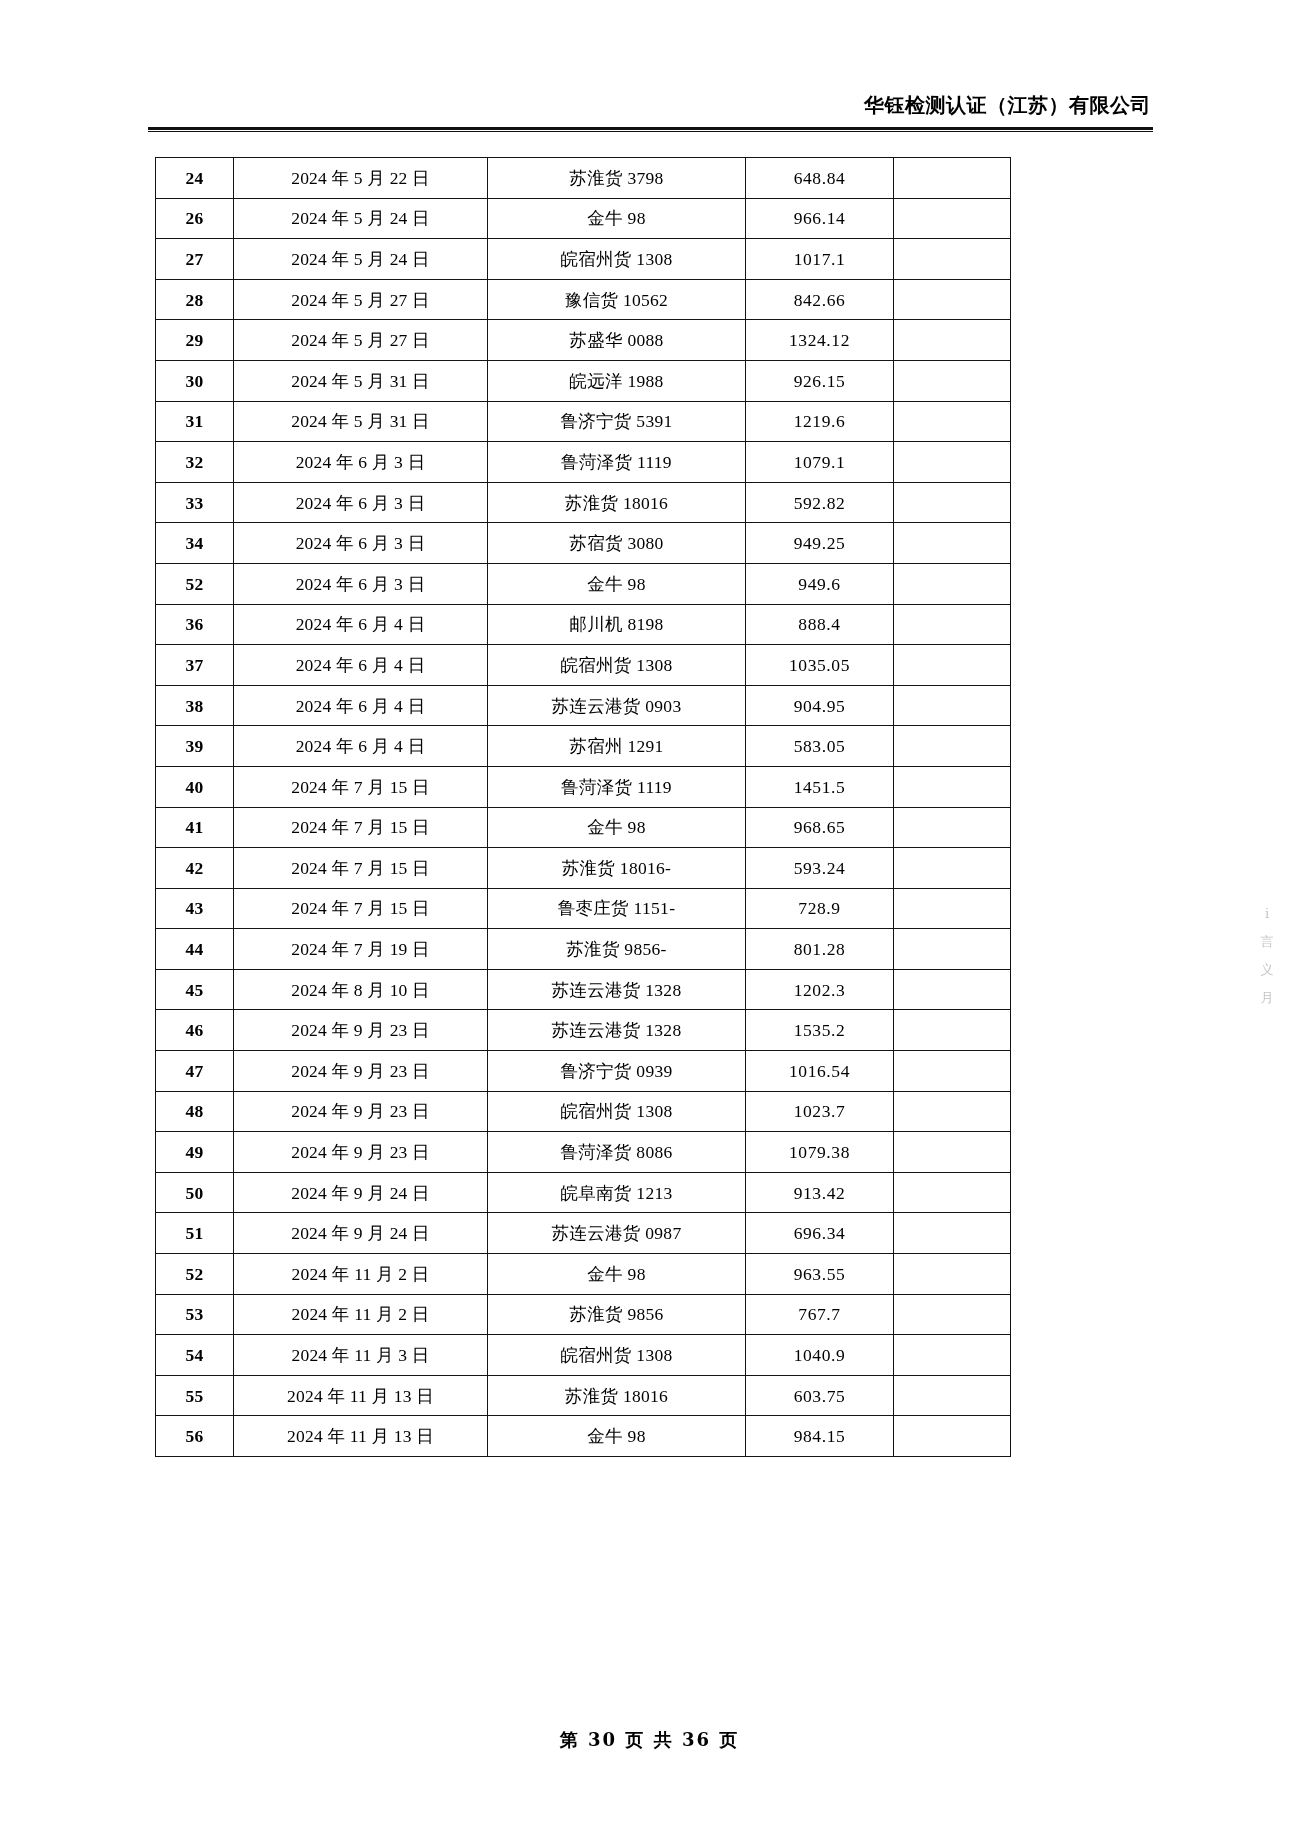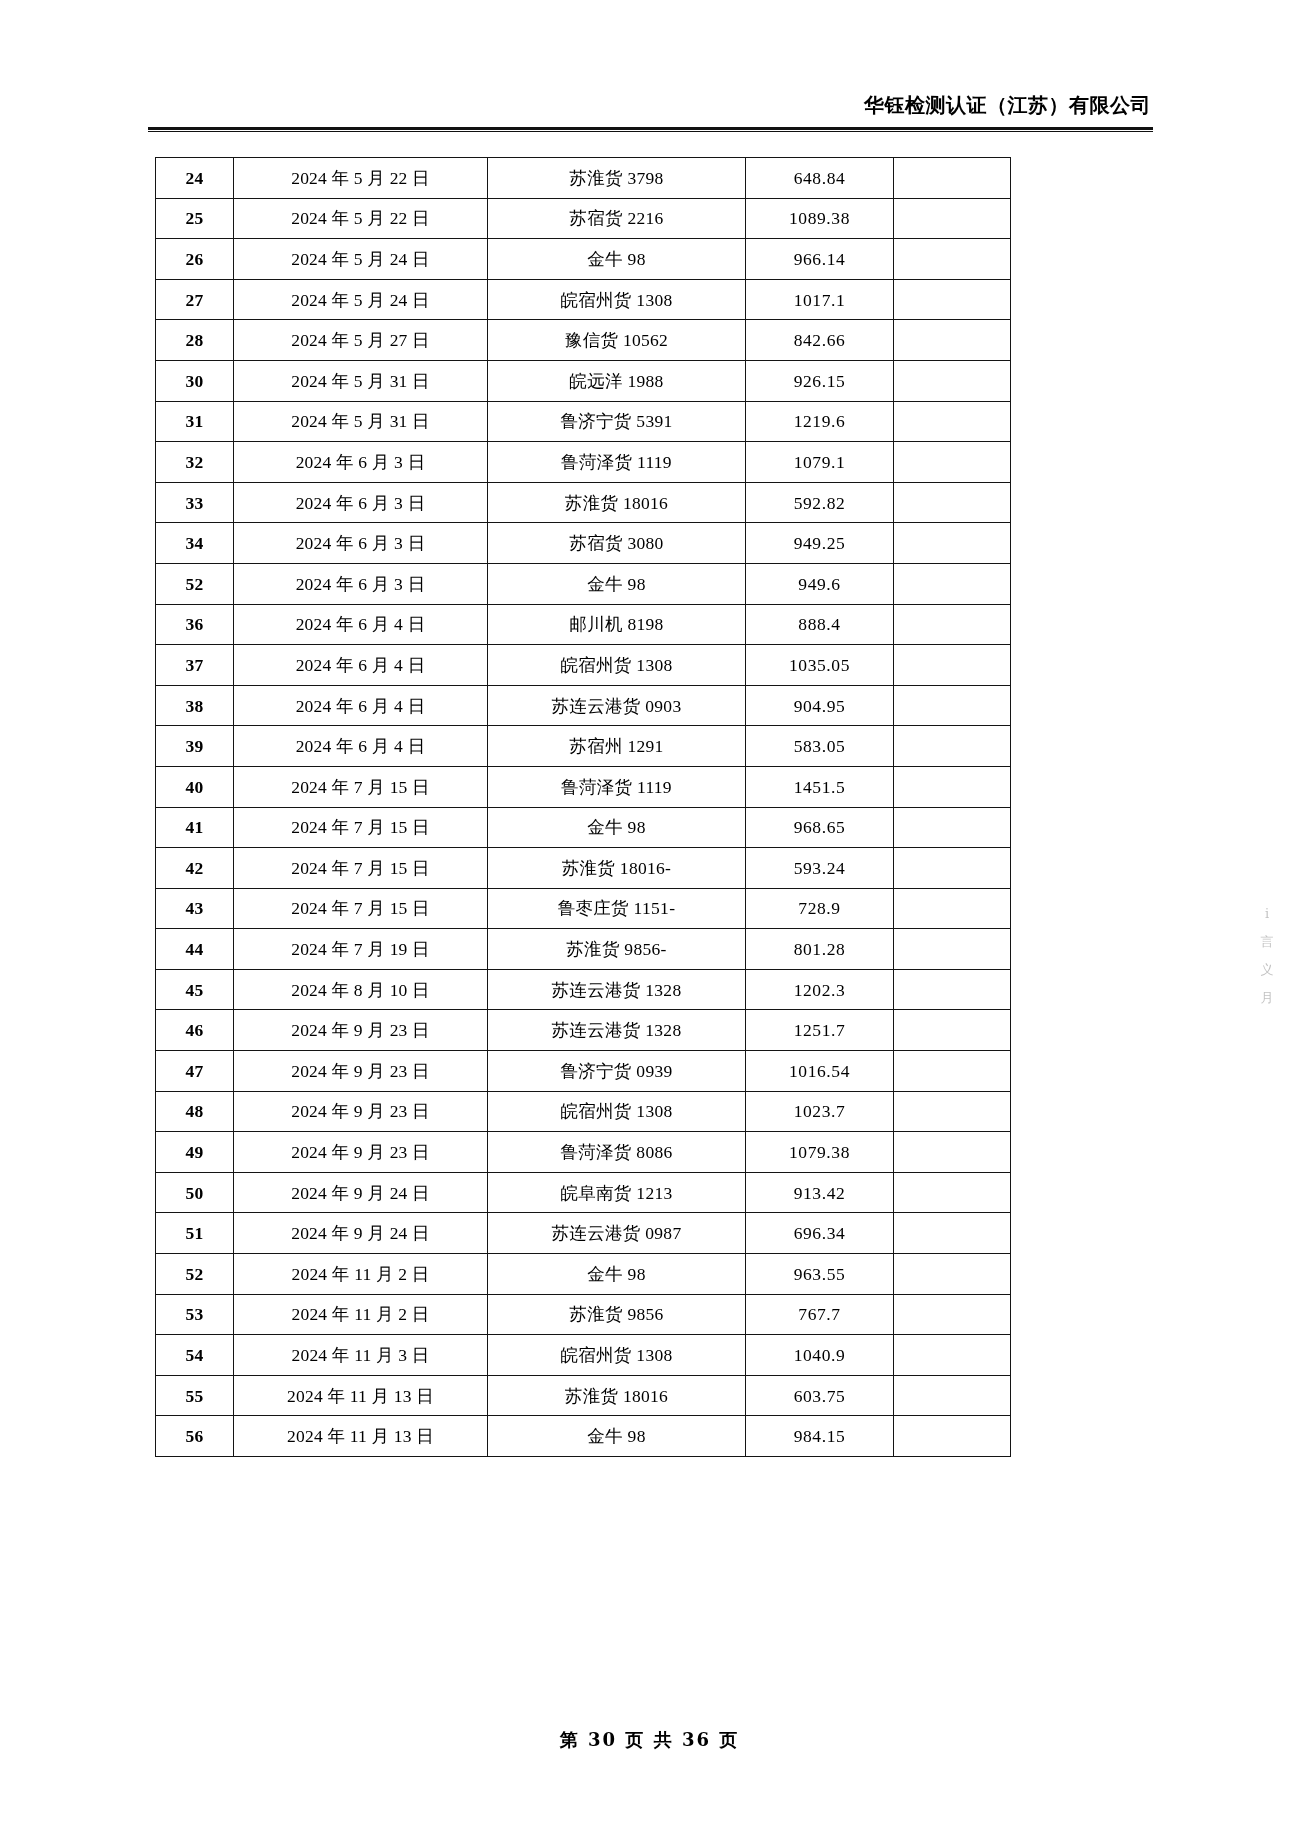--- a/index.html
+++ b/index.html
@@ -135,27 +135,20 @@
       </colgroup>
       <tbody id="records-body">
           <tr>
             <td class="idx">24</td>
             <td class="date">2024 年 5 月 22 日</td>
             <td class="name">苏淮货 3798</td>
             <td class="value">648.84</td>
             <td class="blank"></td>
           </tr>
           <tr>
-            <td class="idx">25</td>
-            <td class="date">2024 年 5 月 22 日</td>
-            <td class="name">苏宿货 2216</td>
-            <td class="value">1089.38</td>
-            <td class="blank"></td>
-          </tr>
-          <tr>
             <td class="idx">26</td>
             <td class="date">2024 年 5 月 24 日</td>
             <td class="name">金牛 98</td>
             <td class="value">966.14</td>
             <td class="blank"></td>
           </tr>
           <tr>
             <td class="idx">27</td>
             <td class="date">2024 年 5 月 24 日</td>
             <td class="name">皖宿州货 1308</td>
@@ -163,20 +156,27 @@
             <td class="blank"></td>
           </tr>
           <tr>
             <td class="idx">28</td>
             <td class="date">2024 年 5 月 27 日</td>
             <td class="name">豫信货 10562</td>
             <td class="value">842.66</td>
             <td class="blank"></td>
           </tr>
           <tr>
+            <td class="idx">29</td>
+            <td class="date">2024 年 5 月 27 日</td>
+            <td class="name">苏盛华 0088</td>
+            <td class="value">1324.12</td>
+            <td class="blank"></td>
+          </tr>
+          <tr>
             <td class="idx">30</td>
             <td class="date">2024 年 5 月 31 日</td>
             <td class="name">皖远洋 1988</td>
             <td class="value">926.15</td>
             <td class="blank"></td>
           </tr>
           <tr>
             <td class="idx">31</td>
             <td class="date">2024 年 5 月 31 日</td>
             <td class="name">鲁济宁货 5391</td>
@@ -278,21 +278,21 @@
             <td class="idx">45</td>
             <td class="date">2024 年 8 月 10 日</td>
             <td class="name">苏连云港货 1328</td>
             <td class="value">1202.3</td>
             <td class="blank"></td>
           </tr>
           <tr>
             <td class="idx">46</td>
             <td class="date">2024 年 9 月 23 日</td>
             <td class="name">苏连云港货 1328</td>
-            <td class="value">1251.7</td>
+            <td class="value">1535.2</td>
             <td class="blank"></td>
           </tr>
           <tr>
             <td class="idx">47</td>
             <td class="date">2024 年 9 月 23 日</td>
             <td class="name">鲁济宁货 0939</td>
             <td class="value">1016.54</td>
             <td class="blank"></td>
           </tr>
           <tr>

